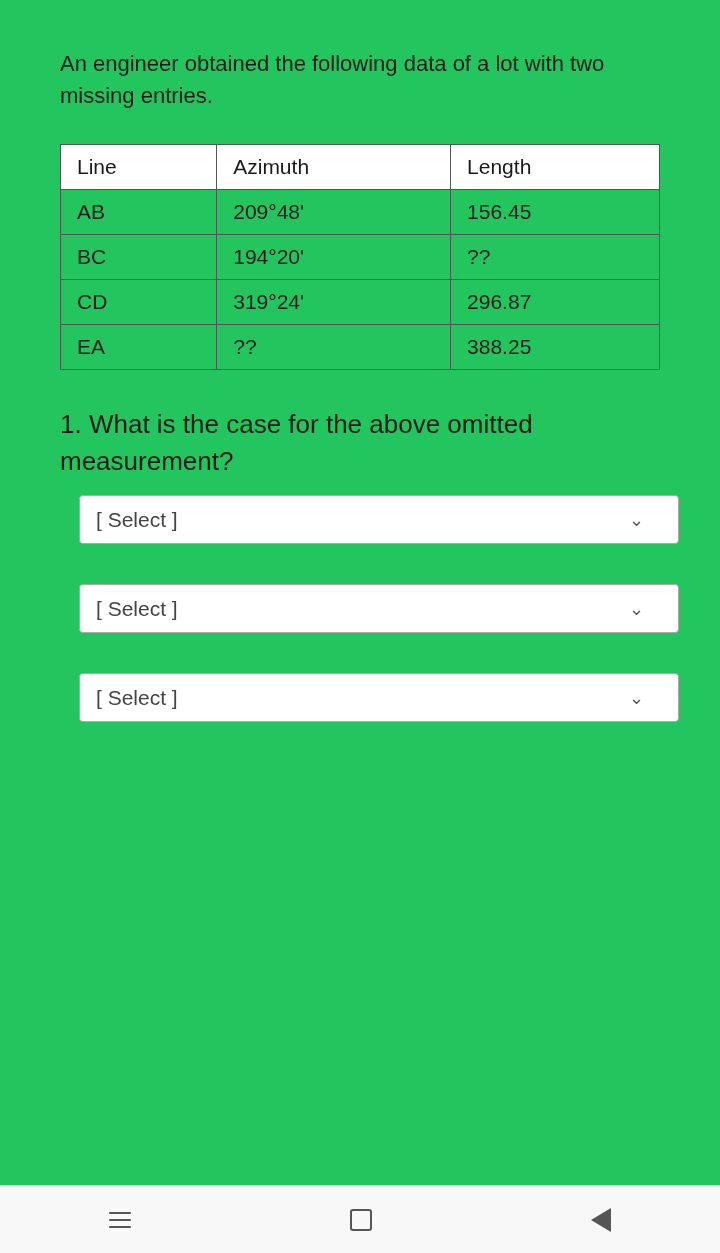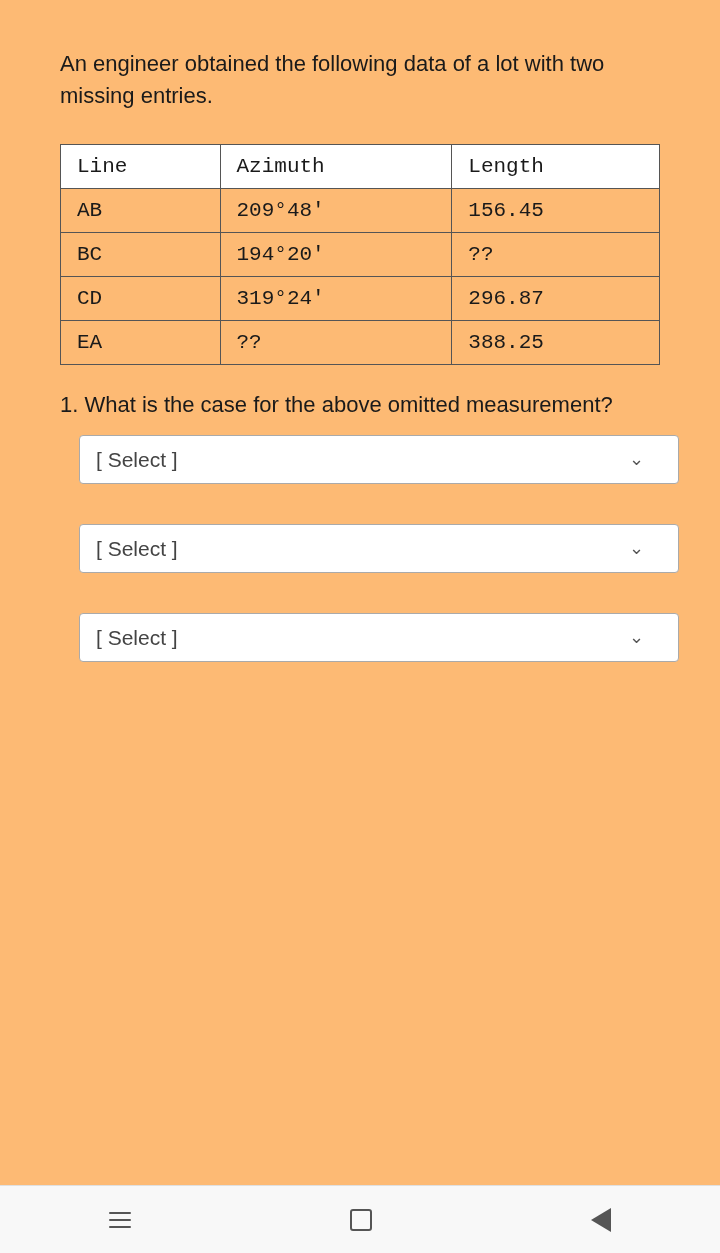--- a/index.html
+++ b/index.html
@@ -22,37 +22,36 @@
       min-height: 1253px;
       background: #ffffff;
       position: relative;
       display: flex;
       flex-direction: column;
     }
 
     .content-area {
       flex: 1;
       padding: 48px 60px 120px 60px;
-      background: #fdba74;
+      background: #22c55e;
     }
 
     .intro-text {
       font-size: 22px;
       line-height: 1.45;
       color: #1a1a1a;
       margin-bottom: 32px;
     }
 
     
     .data-table {
       width: 100%;
       border-collapse: collapse;
-      margin-bottom: 24px;
+      margin-bottom: 36px;
       border: 1.5px solid #555;
-      font-family: Liberation Mono, monospace;
     }
 
     .data-table th,
     .data-table td {
       border: 1.5px solid #555;
       padding: 10px 16px;
       font-size: 21px;
       color: #1a1a1a;
       text-align: left;
     }
@@ -65,21 +64,21 @@
     .data-table td {
       font-weight: 400;
     }
 
     
     .question-block {
       margin-bottom: 40px;
     }
 
     .question-text {
-      font-size: 22px;
+      font-size: 26px;
       line-height: 1.45;
       color: #1a1a1a;
       margin-bottom: 14px;
     }
 
     .select-box {
       display: flex;
       align-items: center;
       justify-content: space-between;
       border: 1.5px solid #aaa;

